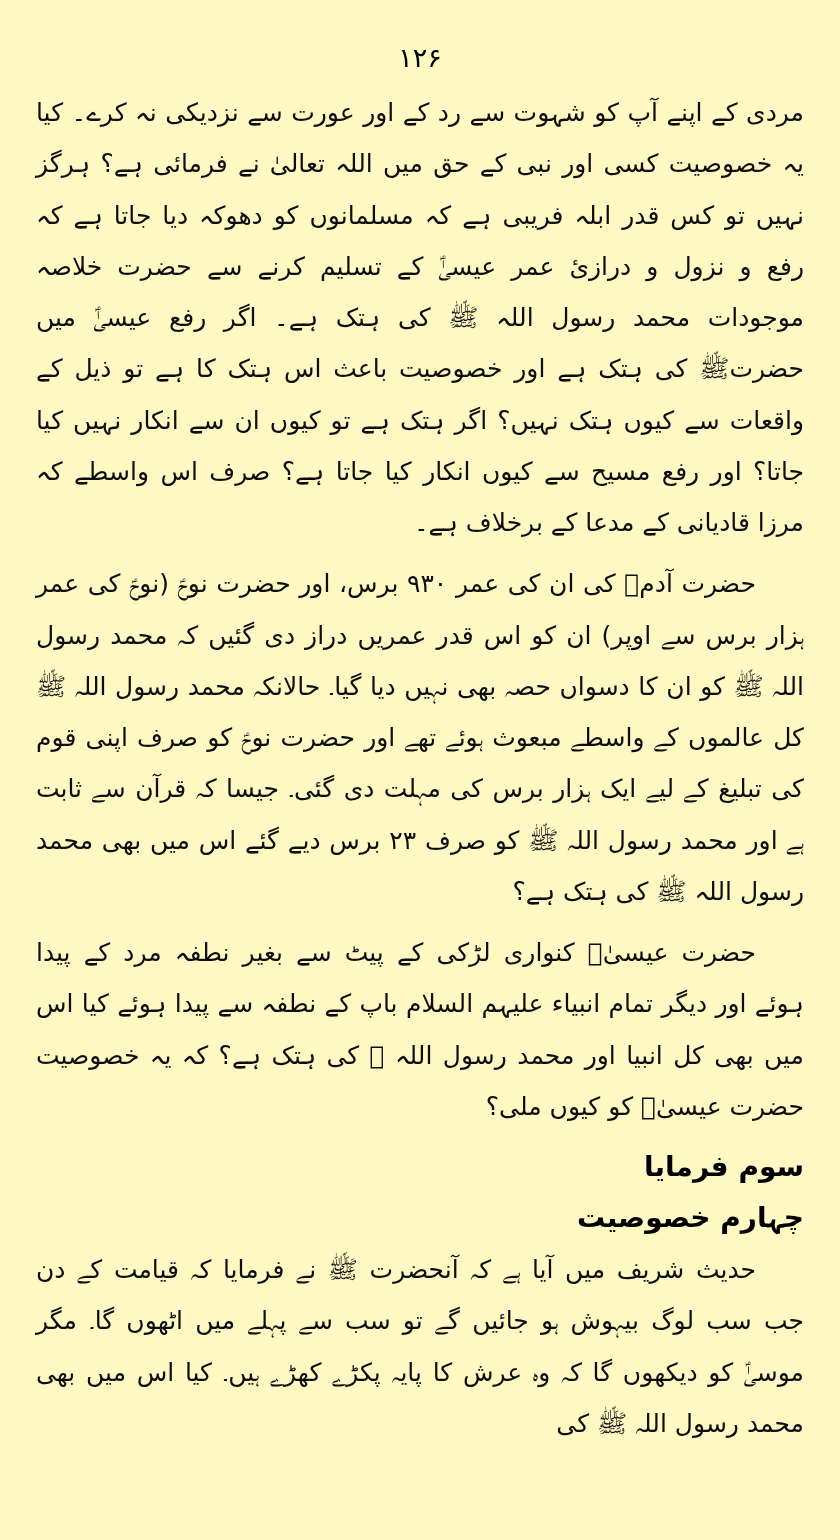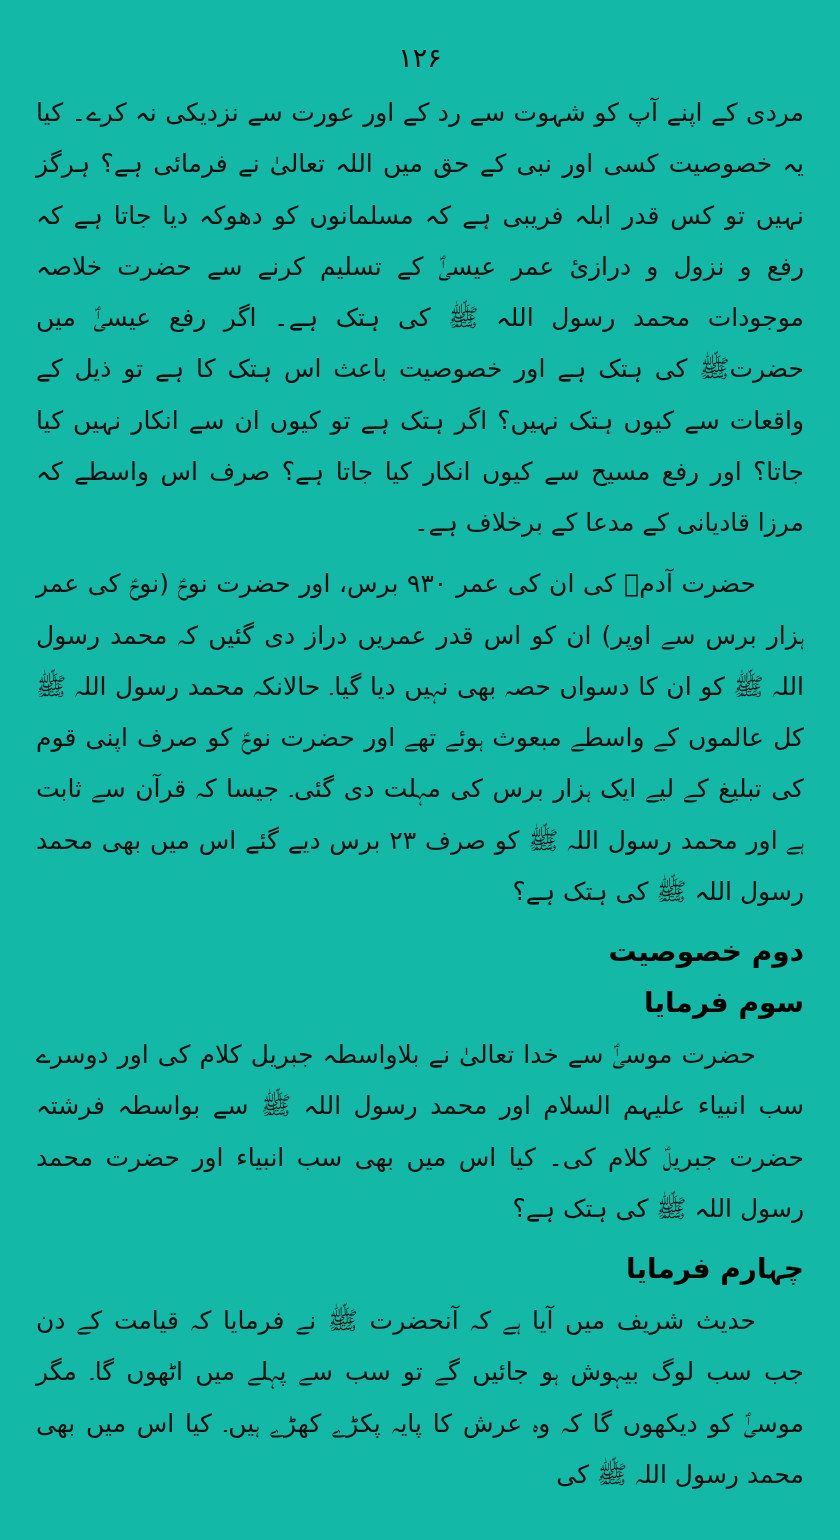--- a/index.html
+++ b/index.html
@@ -13,21 +13,21 @@
     overflow: hidden;
     font-family: "DejaVu Sans", sans-serif;
     color: #111111;
   }
   .page {
     direction: rtl;
     box-sizing: border-box;
     width: 840px;
     height: 1540px;
     padding: 42px 36px 16px 36px;
-    background: #14b8a6;
+    background: #fef9c3;
   }
   .page-number {
     text-align: center;
     font-size: 27px;
     letter-spacing: 2px;
     margin-bottom: 14px;
     color: #000;
   }
   .body-text {
     font-size: 25px;
@@ -52,21 +52,20 @@
 <body>
 
 <div class="page">
 
   <div class="page-number">۱۲۶</div>
 
   <p class="body-text">مردی کے اپنے آپ کو شہوت سے رد کے اور عورت سے نزدیکی نہ کرے۔ کیا یہ خصوصیت کسی اور نبی کے حق میں اللہ تعالیٰ نے فرمائی ہے؟ ہرگز نہیں تو کس قدر ابلہ فریبی ہے کہ مسلمانوں کو دھوکہ دیا جاتا ہے کہ رفع و نزول و درازیٔ عمر عیسیٰؑ کے تسلیم کرنے سے حضرت خلاصہ موجودات محمد رسول اللہ ﷺ کی ہتک ہے۔ اگر رفع عیسیٰؑ میں حضرتﷺ کی ہتک ہے اور خصوصیت باعث اس ہتک کا ہے تو ذیل کے واقعات سے کیوں ہتک نہیں؟ اگر ہتک ہے تو کیوں ان سے انکار نہیں کیا جاتا؟ اور رفع مسیح سے کیوں انکار کیا جاتا ہے؟ صرف اس واسطے کہ مرزا قادیانی کے مدعا کے برخلاف ہے۔</p>
 
   <p class="body-text indented">حضرت آدمؑ کی ان کی عمر ۹۳۰ برس، اور حضرت نوحؑ (نوحؑ کی عمر ہزار برس سے اوپر) ان کو اس قدر عمریں دراز دی گئیں کہ محمد رسول اللہ ﷺ کو ان کا دسواں حصہ بھی نہیں دیا گیا۔ حالانکہ محمد رسول اللہ ﷺ کل عالموں کے واسطے مبعوث ہوئے تھے اور حضرت نوحؑ کو صرف اپنی قوم کی تبلیغ کے لیے ایک ہزار برس کی مہلت دی گئی۔ جیسا کہ قرآن سے ثابت ہے اور محمد رسول اللہ ﷺ کو صرف ۲۳ برس دیے گئے اس میں بھی محمد رسول اللہ ﷺ کی ہتک ہے؟</p>
 
-  <h2 class="heading">دوم خصوصیت</h2>
+  <p class="body-text indented">حضرت عیسیٰؑ کنواری لڑکی کے پیٹ سے بغیر نطفہ مرد کے پیدا ہوئے اور دیگر تمام انبیاء علیہم السلام باپ کے نطفہ سے پیدا ہوئے کیا اس میں بھی کل انبیا اور محمد رسول اللہ ﷺ کی ہتک ہے؟ کہ یہ خصوصیت حضرت عیسیٰؑ کو کیوں ملی؟</p>
 
   <h2 class="heading">سوم فرمایا</h2>
-  <p class="body-text indented">حضرت موسیٰؑ سے خدا تعالیٰ نے بلاواسطہ جبریل کلام کی اور دوسرے سب انبیاء علیہم السلام اور محمد رسول اللہ ﷺ سے بواسطہ فرشتہ حضرت جبریلؑ کلام کی۔ کیا اس میں بھی سب انبیاء اور حضرت محمد رسول اللہ ﷺ کی ہتک ہے؟</p>
 
-  <h2 class="heading">چہارم فرمایا</h2>
+  <h2 class="heading">چہارم خصوصیت</h2>
   <p class="body-text indented">حدیث شریف میں آیا ہے کہ آنحضرت ﷺ نے فرمایا کہ قیامت کے دن جب سب لوگ بیہوش ہو جائیں گے تو سب سے پہلے میں اٹھوں گا۔ مگر موسیٰؑ کو دیکھوں گا کہ وہ عرش کا پایہ پکڑے کھڑے ہیں۔ کیا اس میں بھی محمد رسول اللہ ﷺ کی</p>
 
 </div>
 
 </body></html>

